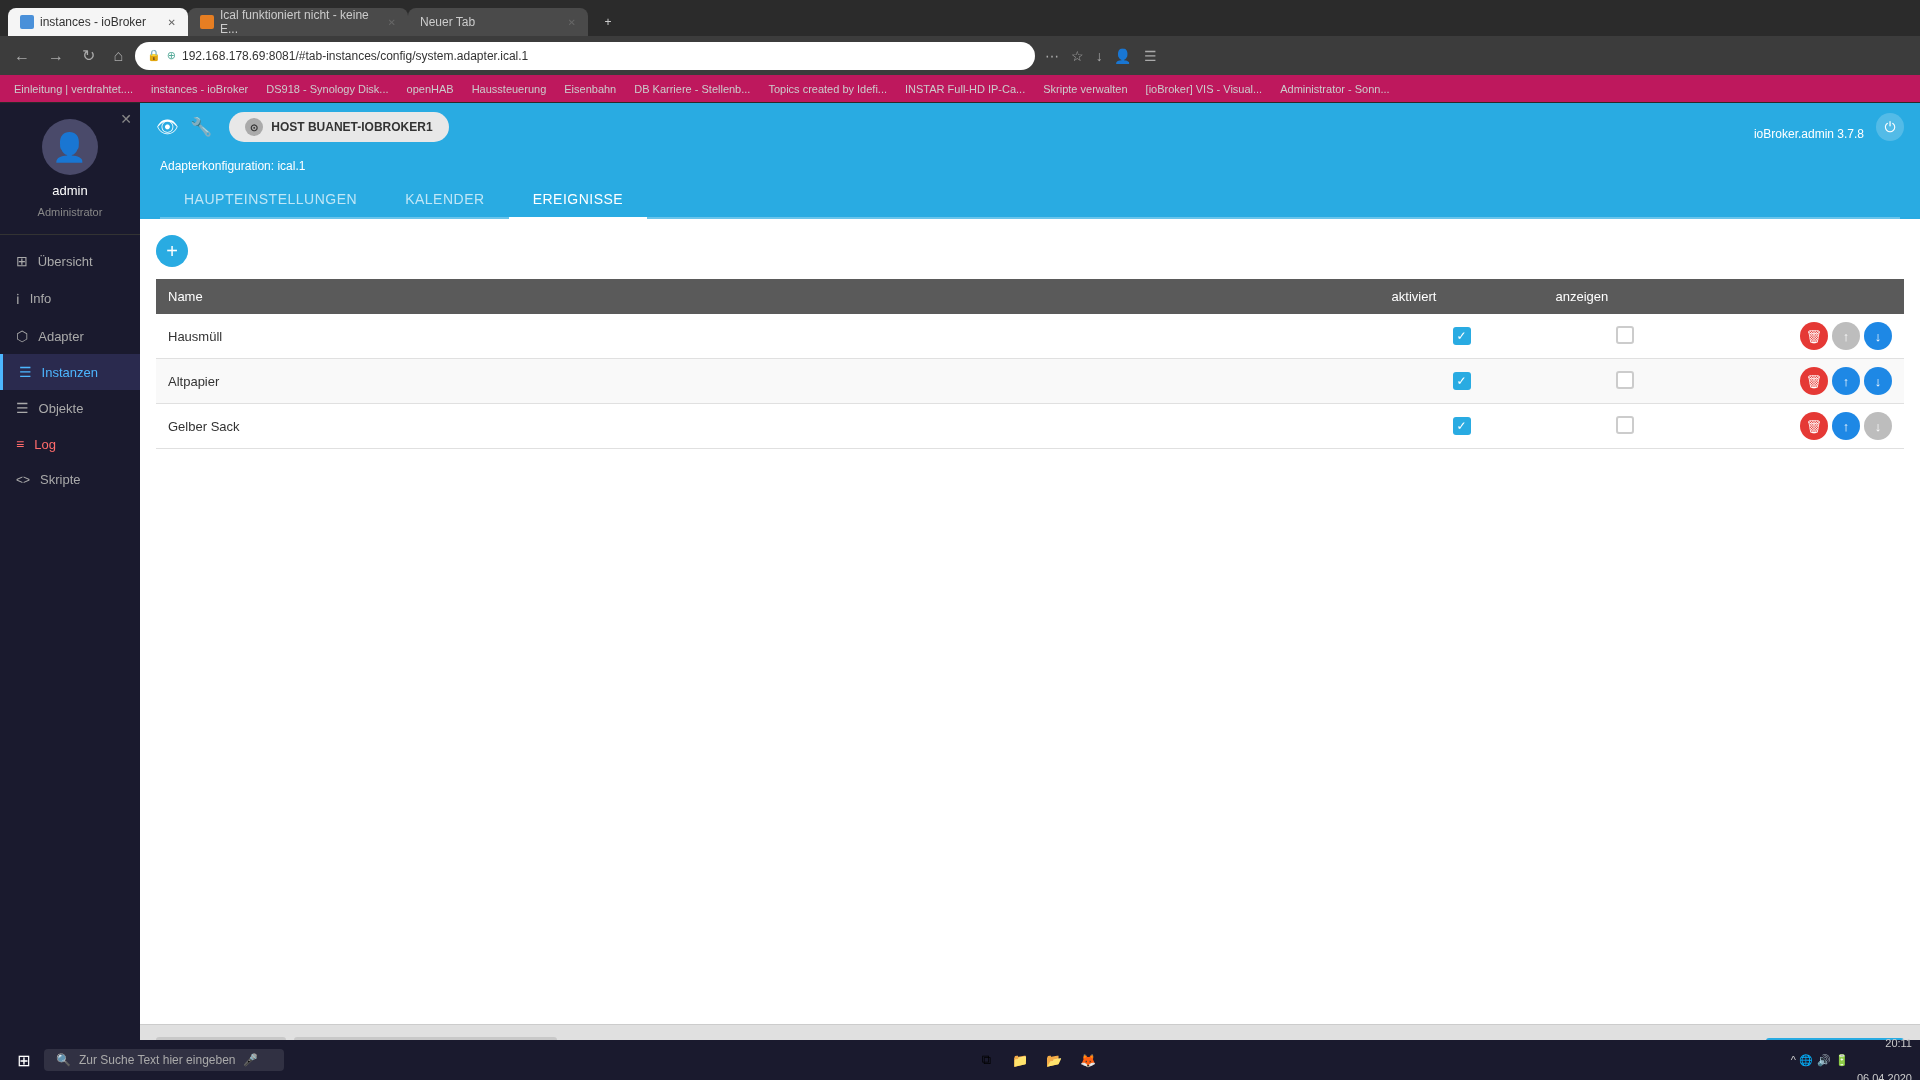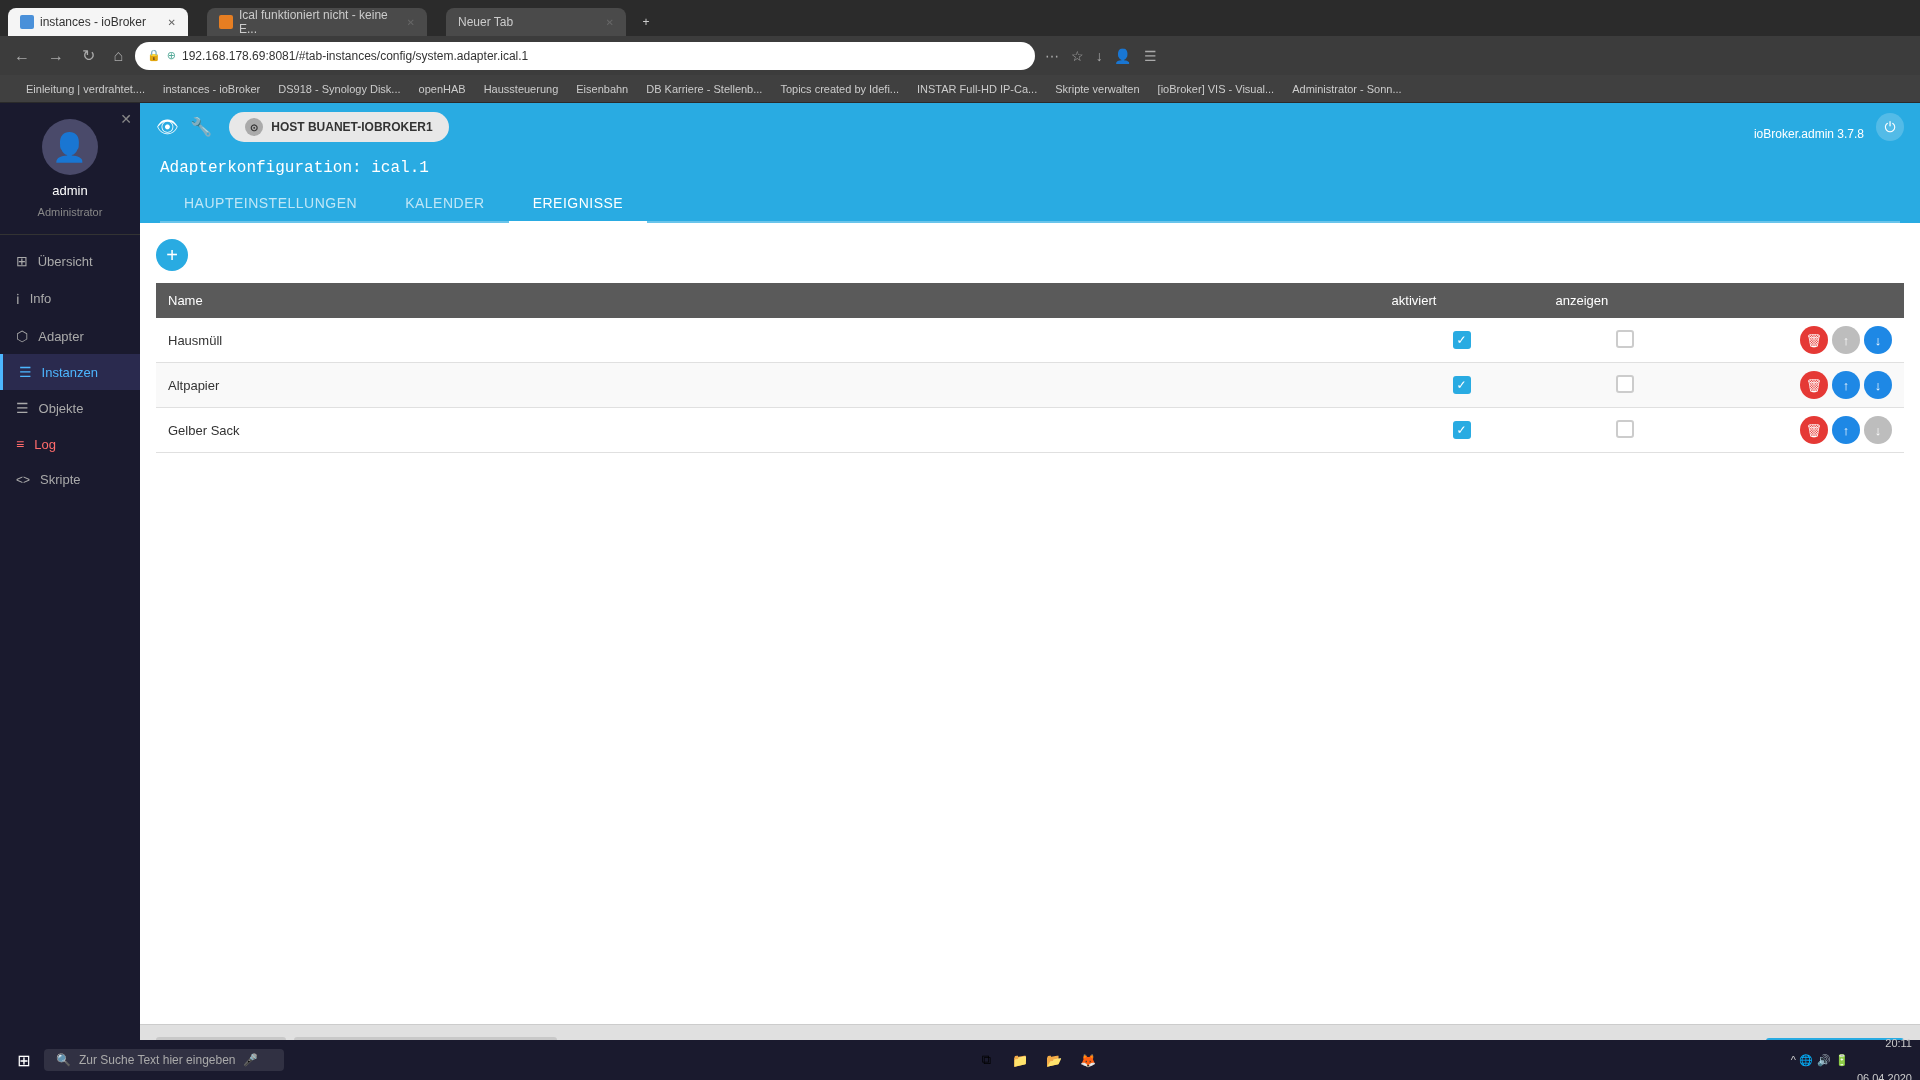--- a/index.html
+++ b/index.html
@@ -2,35 +2,35 @@
 <html><head>
   <meta charset="utf-8">
   <style>
     * { box-sizing: border-box; margin: 0; padding: 0; }
     body { font-family: 'Segoe UI', Arial, sans-serif; font-size: 13px; background: #f5f5f5; overflow: hidden; height: 1080px; width: 1920px; }
 
     
     .browser-chrome { background: #3c3c3c; height: 75px; }
     .browser-tabs { background: #2b2b2b; height: 36px; display: flex; align-items: flex-end; padding: 0 8px; }
     .tab { display: flex; align-items: center; background: #f5f5f5; border-radius: 8px 8px 0 0; padding: 0 12px; height: 28px; font-size: 12px; color: #333; gap: 6px; cursor: pointer; min-width: 180px; max-width: 220px; }
-    .tab.inactive { background: #4a4a4a; color: #ccc; margin-left: 19px; }
+    .tab.inactive { background: #4a4a4a; color: #ccc; }
     .tab.new-tab { background: transparent; color: #ccc; min-width: 40px; max-width: 40px; justify-content: center; }
     .tab-close { font-size: 10px; color: #666; cursor: pointer; margin-left: auto; }
     .tab-favicon { width: 14px; height: 14px; background: #4a90d9; border-radius: 2px; flex-shrink: 0; }
     .tab-favicon.orange { background: #e67e22; }
     .browser-toolbar { background: #3c3c3c; height: 39px; display: flex; align-items: center; padding: 0 8px; gap: 6px; }
     .nav-btn { background: none; border: none; color: #aaa; font-size: 16px; cursor: pointer; padding: 4px 6px; border-radius: 4px; }
     .address-bar { flex: 1; background: #fff; border-radius: 20px; padding: 4px 12px; font-size: 12px; color: #333; display: flex; align-items: center; gap: 6px; height: 28px; max-width: 900px; }
     .address-lock { color: #5a9; font-size: 11px; }
     .address-text { flex: 1; color: #333; font-size: 12px; }
     .toolbar-icons { display: flex; gap: 4px; color: #aaa; }
     .toolbar-icon { padding: 4px; cursor: pointer; font-size: 14px; }
 
     
-    .bookmarks-bar { background: #404040; height: 28px; display: flex; align-items: center; padding: 0 20px; gap: 6px; border-bottom: 1px solid #2a2a2a; }
+    .bookmarks-bar { background: #be185d; height: 28px; display: flex; align-items: center; padding: 0 8px; gap: 6px; border-bottom: 1px solid #2a2a2a; }
     .bookmark-item { color: #ccc; font-size: 11px; cursor: pointer; padding: 2px 6px; border-radius: 3px; white-space: nowrap; }
 
     
     .app-container { display: flex; height: calc(1080px - 75px - 28px); background: #f0f0f0; }
 
     
     .sidebar { width: 140px; background: #1a1a2e; color: #ccc; display: flex; flex-direction: column; flex-shrink: 0; position: relative; }
     .sidebar-header { padding: 16px; display: flex; flex-direction: column; align-items: center; gap: 8px; border-bottom: 1px solid #333; position: relative; }
     .sidebar-close { position: absolute; top: 8px; right: 8px; color: #888; cursor: pointer; font-size: 14px; }
     .avatar { width: 56px; height: 56px; border-radius: 50%; background: #4a4a6a; display: flex; align-items: center; justify-content: center; color: #aaa; font-size: 28px; }
@@ -48,21 +48,21 @@
     .top-bar-icons { display: flex; gap: 12px; color: #fff; }
     .top-bar-icon { font-size: 18px; cursor: pointer; }
     .host-btn { background: #e8e8e8; border: none; border-radius: 20px; padding: 6px 16px; display: flex; align-items: center; gap: 8px; cursor: pointer; font-size: 12px; font-weight: 600; color: #333; }
     .host-icon { width: 18px; height: 18px; border-radius: 50%; background: #aaa; display: flex; align-items: center; justify-content: center; font-size: 10px; }
     .top-bar-right { display: flex; align-items: flex-end; gap: 12px; color: #fff; font-size: 12px; }
     .power-btn { width: 28px; height: 28px; border-radius: 50%; background: rgba(255,255,255,0.2); display: flex; align-items: center; justify-content: center; cursor: pointer; font-size: 14px; color: #fff; }
 
     
     .main-content { flex: 1; display: flex; flex-direction: column; overflow: hidden; }
     .page-header { background: #29abe2; padding: 8px 20px 0; }
-    .page-title { color: #fff; font-size: 16px; font-weight: 400; padding-bottom: 8px; font-family: Liberation Mono, monospace; }
+    .page-title { color: #fff; font-size: 12px; font-weight: 400; padding-bottom: 8px; }
     .tabs-bar { display: flex; gap: 0; border-bottom: 2px solid rgba(255,255,255,0.3); }
     .tab-item { padding: 10px 24px; color: rgba(255,255,255,0.7); cursor: pointer; font-size: 14px; font-weight: 500; text-transform: uppercase; letter-spacing: 0.5px; position: relative; }
     .tab-item.active { color: #fff; }
     .tab-item.active::after { content: ''; position: absolute; bottom: -2px; left: 0; right: 0; height: 2px; background: #fff; }
 
     
     .table-area { flex: 1; background: #fff; padding: 16px; overflow: auto; }
     .add-btn { width: 32px; height: 32px; border-radius: 50%; background: #29abe2; color: #fff; border: none; font-size: 20px; cursor: pointer; display: flex; align-items: center; justify-content: center; margin-bottom: 12px; }
     .data-table { width: 100%; border-collapse: collapse; }
     .data-table thead tr { background: #5a5a5a; color: #fff; }

